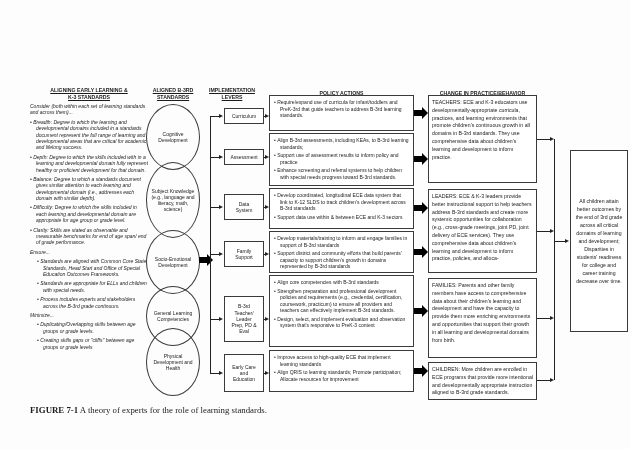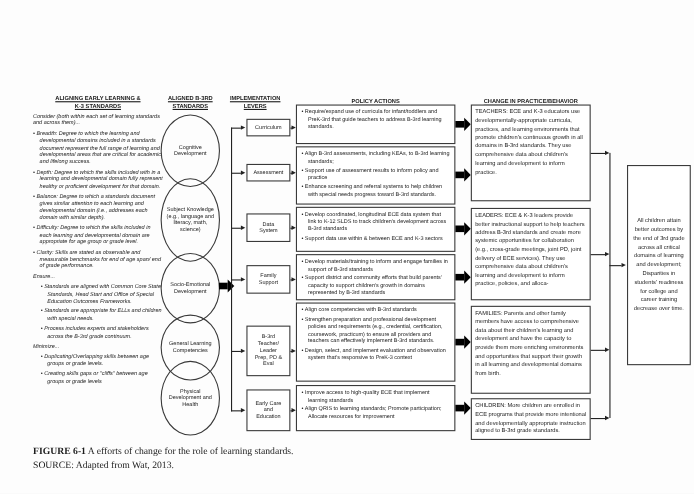--- a/index.html
+++ b/index.html
@@ -229,17 +229,16 @@
     <div class="vline" style="left:554px;top:139px;height:241px;"></div>
     <div class="hline" style="left:554px;top:241px;width:11px;"></div>
       <div class="tri-r" style="left:564.5px;top:238.5px;"></div>
 
     <div class="abs outcome" style="left:570px;top:150px;width:58px;height:182px;">
       <span>All children attain better outcomes by the end of 3rd grade across all critical domains of learning and development; Disparities in students' readiness for college and career training decrease over time.</span>
     </div>
   </div>
 
   <div class="caption">
-    <p><b>FIGURE 6-1</b><span> A efforts of change for the role of learning standards.</span></p>
-    <p>SOURCE: Adapted from Wat, 2013.</p>
+    <p><b>FIGURE 7-1</b><span> A theory of experts for the role of learning standards.</span></p>
   </div>
 
 </div>
 
 </body></html>

